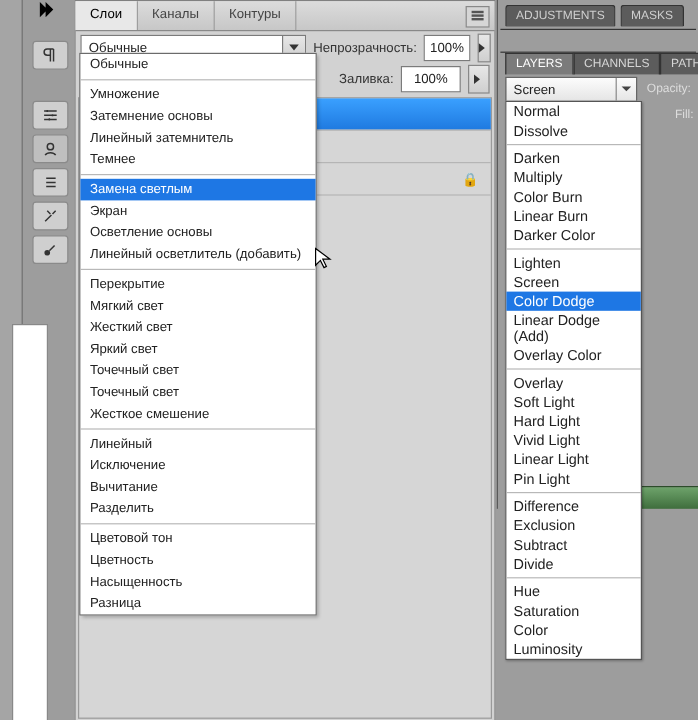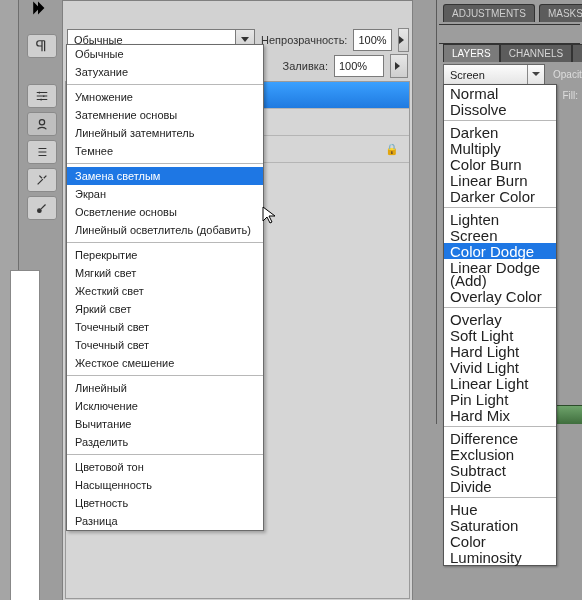--- a/index.html
+++ b/index.html
@@ -18,54 +18,54 @@
 .panemenu{position:absolute;right:4px;top:4px;width:18px;height:16px;border:1px solid #888;background:#d6d6d6}
 .panemenu:before{content:"";display:block;margin:3px auto;width:10px;height:2px;background:#555;box-shadow:0 3px 0 #555,0 6px 0 #555}
 
 .rowA{position:absolute;top:28px;left:4px;right:4px;height:22px;display:flex;align-items:center;gap:6px}
 .rowB{position:absolute;top:54px;left:4px;right:4px;height:22px;display:flex;align-items:center;justify-content:flex-end;gap:6px}
 .select{flex:0 0 auto;height:20px;border:1px solid #7b7b7b;background:#fff;display:flex;align-items:center;position:relative}
 .select .arrow{width:18px;height:100%;border-left:1px solid #7b7b7b;background:linear-gradient(#e7e7e7,#cfcfcf);display:flex;align-items:center;justify-content:center}
 .select .arrow:after{content:"";border:4px solid transparent;border-top:5px solid #333;margin-top:3px}
 .txt{padding:0 6px}
 .lbl{color:#333}
-.numbox{width:40px;height:20px;border:1px solid #7b7b7b;background:#fff;display:flex;align-items:center;justify-content:flex-start;padding:0 4px}
+.numbox{width:40px;height:20px;border:1px solid #7b7b7b;background:#fff;display:flex;align-items:center;justify-content:center;padding:0 4px}
 .spinbtn{width:16px;height:22px;border:1px solid #888;background:linear-gradient(#e7e7e7,#cfcfcf);display:flex;align-items:center;justify-content:center}
 .spinbtn:after{content:"";border:4px solid transparent;border-left:5px solid #333}
 
 .layerlist{position:absolute;top:80px;left:2px;right:2px;bottom:2px;background:#d6d6d6;border:1px solid #9a9a9a}
 .layerrow{height:26px;border-bottom:1px solid #b5b5b5;display:flex;align-items:center}
 .layerrow.sel{background:linear-gradient(#3aa0ff,#1f7ae0)}
 .layerrow1{height:26px;border-bottom:1px solid #b5b5b5}
 .thumb{width:22px;height:18px;background:#fff;border:1px solid #777;margin-left:8px}
 .lock{margin-left:auto;margin-right:10px;color:#666}
 
 .dropdown{position:absolute;left:66px;top:44px;width:196px;background:#fff;border:1px solid #6b6b6b;box-shadow:2px 2px 3px rgba(0,0,0,.25);z-index:20}
 .dd-item{padding:2px 8px;line-height:14px}
 .dd-item.hl{background:#1e77e4;color:#fff}
 .dd-sep{height:1px;background:#b8b8b8;margin:3px 0}
 
 .cursor{position:absolute;left:262px;top:206px;z-index:30}
 
-.righthalf{left:436px;top:0;right:0;height:424px;border-left:1px solid #5a5a5a}
+.righthalf{left:414px;top:0;right:0;height:424px;border-left:1px solid #5a5a5a}
 .rTabTop{position:absolute;top:4px;left:6px;display:flex;gap:4px}
 .rtab{background:#5c5c5c;color:#cfcfcf;padding:3px 8px;font-size:10px;border:1px solid #333;border-bottom:none;border-radius:3px 3px 0 0}
 .rBar{position:absolute;top:24px;left:2px;right:2px;height:18px;border-top:1px solid #333;border-bottom:1px solid #333}
 .rTabs2{position:absolute;top:44px;left:6px;display:flex;gap:0}
 .rTab2{background:#5c5c5c;color:#d6d6d6;font-size:10px;padding:3px 8px;border:1px solid #333;border-bottom:none}
 .rTab2.active{background:#7b7b7b;color:#fff}
 .rBlendRow{position:absolute;top:64px;left:6px;right:4px;display:flex;align-items:center;gap:8px}
 .rFillRow{position:absolute;top:90px;left:6px;right:4px;display:flex;align-items:center;justify-content:flex-end}
 .rSel{background:linear-gradient(#fcfcfc,#e5e5e5);border:1px solid #666;height:19px;display:flex;align-items:center;min-width:100px;position:relative}
 .rSel .arrow{width:16px;height:100%;border-left:1px solid #888;display:flex;align-items:center;justify-content:center;margin-left:auto}
 .rSel .arrow:after{content:"";border:4px solid transparent;border-top:4px solid #444;margin-top:2px}
 .rLbl{color:#ddd;font-size:10px}
 
 .rdd{position:absolute;top:84px;left:6px;width:112px;background:#fff;border:1px solid #555;z-index:15;box-shadow:1px 1px 2px rgba(0,0,0,.3)}
-.rdd .dd-item{font-size:15px;padding:1.5px 6px;line-height:13px}
+.rdd .dd-item{font-size:12px;padding:1.5px 6px;line-height:13px}
 .rdd .dd-sep{margin:3px 0}
 
 .photo{position:absolute;right:0;bottom:0;width:60px;height:18px;background:linear-gradient(#6ea36b,#3f6e3d);border-top:1px solid #2c4c2a}
 </style>
 </head>
 <body>
 
 <div class="abs left-strip"></div>
 
 <div class="abs toolcol">
@@ -105,20 +105,26 @@
       <svg viewBox="0 0 16 16">
         <circle cx="5" cy="11" r="2" fill="#333"></circle>
         <path d="M7 9l5-5"></path>
       </svg>
     </div>
   <div style="height:54px"></div>
   <div class="abs" style="left:-14px;top:270px;width:28px;height:330px;background:#fff;border:1px solid #888"></div>
 </div>
 
 <div class="abs panelL">
+  <div class="tabbarL">
+    <div class="tabL active">Слои</div>
+    <div class="tabL">Каналы</div>
+    <div class="tabL">Контуры</div>
+    <div class="panemenu"></div>
+  </div>
 
   <div class="rowA">
     <div class="select" style="width:186px">
       <span class="txt">Обычные</span>
       <div class="arrow" style="margin-left:auto"></div>
     </div>
     <span class="lbl">Непрозрачность:</span>
     <div class="numbox">
         <span>100%</span>
       </div>
@@ -138,21 +144,20 @@
     <div class="layerrow1"></div>
     <div class="layerrow">
       <div class="thumb"></div>
       <span class="lock">🔒</span>
     </div>
   </div>
 </div>
 
 <div class="dropdown" id="ddL">
     <div class="dd-item">Обычные</div>
-    <div class="dd-item">Затухание</div>
     <div class="dd-sep"></div>
     <div class="dd-item">Умножение</div>
     <div class="dd-item">Затемнение основы</div>
     <div class="dd-item">Линейный затемнитель</div>
     <div class="dd-item">Темнее</div>
     <div class="dd-sep"></div>
     <div class="dd-item hl">Замена светлым</div>
     <div class="dd-item">Экран</div>
     <div class="dd-item">Осветление основы</div>
     <div class="dd-item">Линейный осветлитель (добавить)</div>
@@ -164,22 +169,22 @@
     <div class="dd-item">Точечный свет</div>
     <div class="dd-item">Точечный свет</div>
     <div class="dd-item">Жесткое смешение</div>
     <div class="dd-sep"></div>
     <div class="dd-item">Линейный</div>
     <div class="dd-item">Исключение</div>
     <div class="dd-item">Вычитание</div>
     <div class="dd-item">Разделить</div>
     <div class="dd-sep"></div>
     <div class="dd-item">Цветовой тон</div>
+    <div class="dd-item">Цветность</div>
     <div class="dd-item">Насыщенность</div>
-    <div class="dd-item">Цветность</div>
     <div class="dd-item">Разница</div>
   </div>
 
 <svg class="cursor" width="16" height="20" viewBox="0 0 16 20">
   <path d="M1 1 L1 15 L5 11 L8 17 L10 16 L7 10 L13 10 Z" fill="#fff" stroke="#000" stroke-width="1"></path>
 </svg>
 
 <div class="abs righthalf">
   <div class="rTabTop">
     <div class="rtab">ADJUSTMENTS</div>
@@ -217,21 +222,20 @@
       <div class="dd-item hl">Color Dodge</div>
       <div class="dd-item">Linear Dodge (Add)</div>
       <div class="dd-item">Overlay Color</div>
       <div class="dd-sep"></div>
       <div class="dd-item">Overlay</div>
       <div class="dd-item">Soft Light</div>
       <div class="dd-item">Hard Light</div>
       <div class="dd-item">Vivid Light</div>
       <div class="dd-item">Linear Light</div>
       <div class="dd-item">Pin Light</div>
-      <div class="dd-item">Hard Mix</div>
       <div class="dd-sep"></div>
       <div class="dd-item">Difference</div>
       <div class="dd-item">Exclusion</div>
       <div class="dd-item">Subtract</div>
       <div class="dd-item">Divide</div>
       <div class="dd-sep"></div>
       <div class="dd-item">Hue</div>
       <div class="dd-item">Saturation</div>
       <div class="dd-item">Color</div>
       <div class="dd-item">Luminosity</div>

